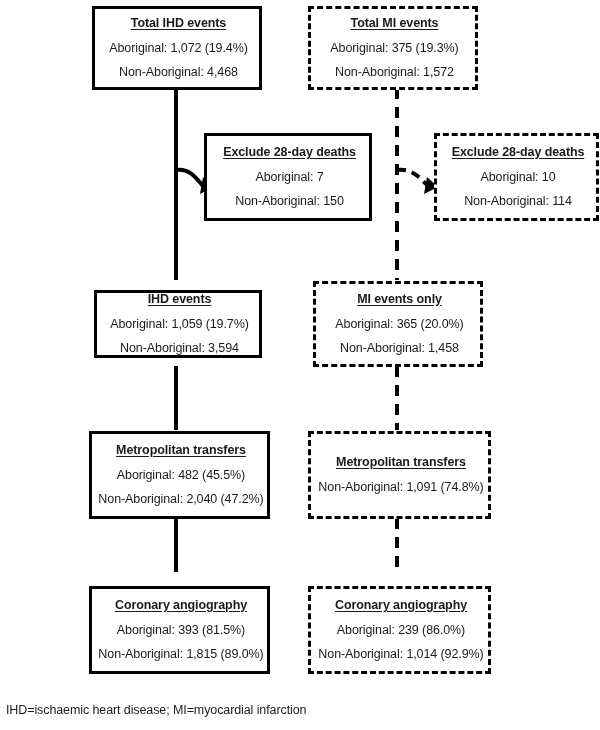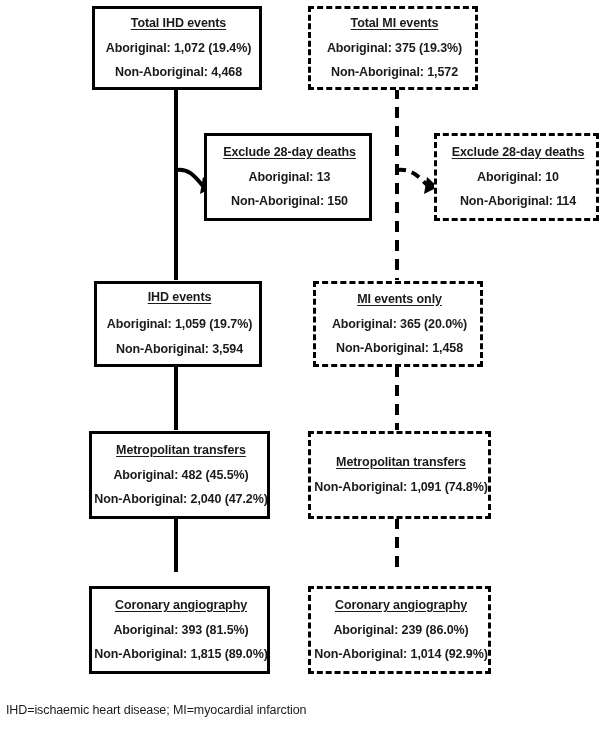--- a/index.html
+++ b/index.html
@@ -54,21 +54,21 @@
     font-size: 12.5px;
     font-weight: bold;
     text-decoration: underline;
     text-underline-offset: 2px;
     letter-spacing: -0.1px;
     margin-bottom: 11px;
     white-space: nowrap;
   }
   .node-line {
     font-size: 12.5px;
-    font-weight: bold;
+    font-weight: normal;
     letter-spacing: -0.1px;
     white-space: nowrap;
     margin-bottom: 10px;
   }
   .node-line:last-child { margin-bottom: 0; }
 
   .footnote {
     position: absolute;
     left: 6px;
     top: 703px;
@@ -107,31 +107,31 @@
   </div>
 
   <div class="node dashed" style="left:308px; top:6px; width:170px; height:84px;">
     <div class="node-title">Total MI events</div>
     <div class="node-line">Aboriginal: 375 (19.3%)</div>
     <div class="node-line">Non-Aboriginal: 1,572</div>
   </div>
 
   <div class="node solid" style="left:204px; top:133px; width:168px; height:88px;">
     <div class="node-title">Exclude 28-day deaths</div>
-    <div class="node-line">Aboriginal: 13</div>
+    <div class="node-line">Aboriginal: 7</div>
     <div class="node-line">Non-Aboriginal: 150</div>
   </div>
 
   <div class="node dashed" style="left:434px; top:133px; width:165px; height:88px;">
     <div class="node-title">Exclude 28-day deaths</div>
     <div class="node-line">Aboriginal: 10</div>
     <div class="node-line">Non-Aboriginal: 114</div>
   </div>
 
-  <div class="node solid" style="left:94px; top:281px; width:168px; height:86px;justify-content:space-between;">
+  <div class="node solid" style="left:94px; top:290px; width:168px; height:68px;">
     <div class="node-title">IHD events</div>
     <div class="node-line">Aboriginal: 1,059 (19.7%)</div>
     <div class="node-line">Non-Aboriginal: 3,594</div>
   </div>
 
   <div class="node dashed" style="left:313px; top:281px; width:170px; height:86px;">
     <div class="node-title">MI events only</div>
     <div class="node-line">Aboriginal: 365 (20.0%)</div>
     <div class="node-line">Non-Aboriginal: 1,458</div>
   </div>

